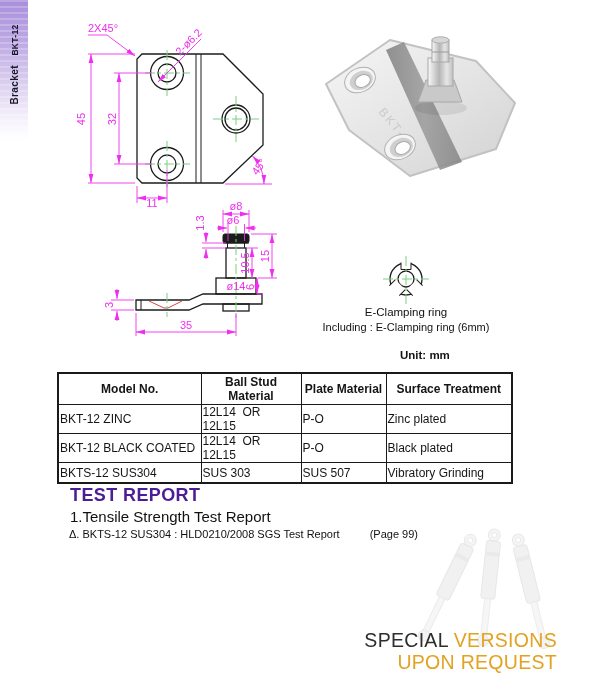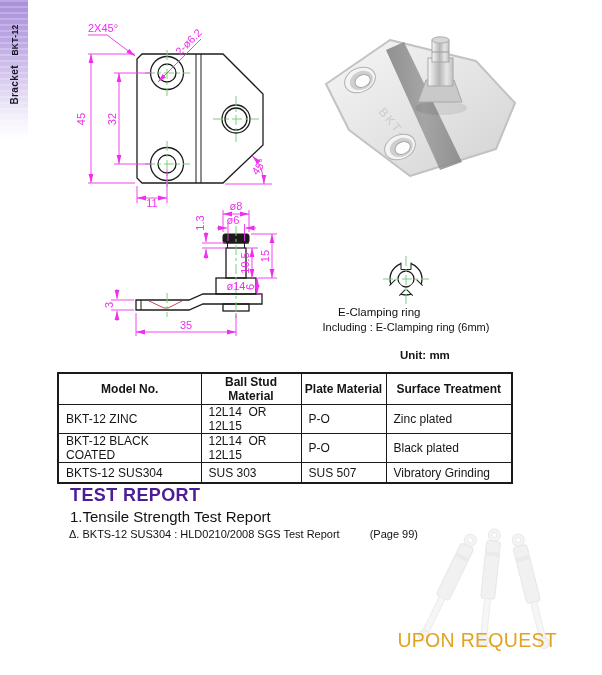--- a/index.html
+++ b/index.html
@@ -9,26 +9,26 @@
   .blk{stroke:#1c1c1c;fill:none;stroke-width:1.3;}
   .thin{stroke:#1c1c1c;fill:none;stroke-width:1;}
   .dim{stroke:#ee2fee;fill:none;stroke-width:0.9;}
   .cl{stroke:#7ccf7c;fill:none;stroke-width:1;stroke-dasharray:10 3 3 3;}
   .dimtext{fill:#ee2fee;font-size:11px;font-family:"Liberation Sans",sans-serif;}
   .overlay{position:absolute;z-index:2;}
   .unit-label{left:400px;top:349px;width:111px;font-weight:bold;font-size:11.5px;}
   table.spec{position:absolute;left:57px;top:372px;z-index:2;border-collapse:collapse;
              border:2px solid #1a1a1a;table-layout:fixed;width:454px;font-size:12px;}
   table.spec th{border:1.2px solid #1a1a1a;height:20px;font-weight:bold;text-align:center;padding:1px;}
-  table.spec td{border:1.2px solid #1a1a1a;height:19px;text-align:left;padding:0 0 0 7px;white-space:pre-wrap;}
+  table.spec td{border:1.2px solid #1a1a1a;height:19px;text-align:left;padding:0 0 0 1px;white-space:pre-wrap;}
   .tr-title{left:70px;top:485px;color:#4c1d95;font-weight:bold;font-size:18px;letter-spacing:.4px;}
   .tr-item{left:70px;top:508px;font-size:15px;color:#111;}
   .tr-detail{left:69px;top:528px;font-size:11px;color:#111;}
   .tr-detail .pageref{margin-left:30px;}
-  .ering-caption{left:338px;top:306px;width:152px;font-size:11.5px;color:#111;}
+  .ering-caption{left:330px;top:306px;width:152px;text-align:center;font-size:11.5px;color:#111;}
   .ering-note{left:318px;top:321px;width:176px;text-align:center;font-size:11px;color:#111;}
   .promo{right:45px;top:629px;text-align:right;font-size:19.5px;line-height:22px;letter-spacing:.3px;}
   .promo .dark{color:#2e2e2e;}
   .promo .orange{color:#e2a322;}
   .side-tab{left:568px;top:275px;width:28px;height:140px;z-index:2;
     background-image:
       repeating-linear-gradient(180deg, rgba(255,255,255,.22) 0 2px, rgba(255,255,255,0) 2px 6px),
       linear-gradient(180deg,#a98fdb 0%,#bda9e4 30%,#ddd2f0 62%,#f6f3fc 86%,#ffffff 100%);
     display:flex;align-items:center;justify-content:center;}
   .tab-text{writing-mode:vertical-rl;transform:rotate(180deg);display:flex;align-items:center;
@@ -275,20 +275,21 @@
   </tbody>
 </table>
 
 <div class="overlay tr-title">TEST REPORT</div>
 <div class="overlay tr-item">1.Tensile Strength Test Report</div>
 <div class="overlay tr-detail">
   <span>Δ. BKTS-12 SUS304 : HLD0210/2008 SGS Test Report</span><span class="pageref">(Page 99)</span>
 </div>
 
 <div class="overlay promo">
+  <div><span class="dark">SPECIAL</span><span class="orange"> VERSIONS</span></div>
   <div class="orange">UPON REQUEST</div>
 </div>
 
 <div class="side-tab">
   <div class="tab-text">
     <span class="tab-cat">Bracket</span>
     <span class="tab-gap"></span>
     <span class="tab-model">BKT-12</span>
   </div>
 </div>

